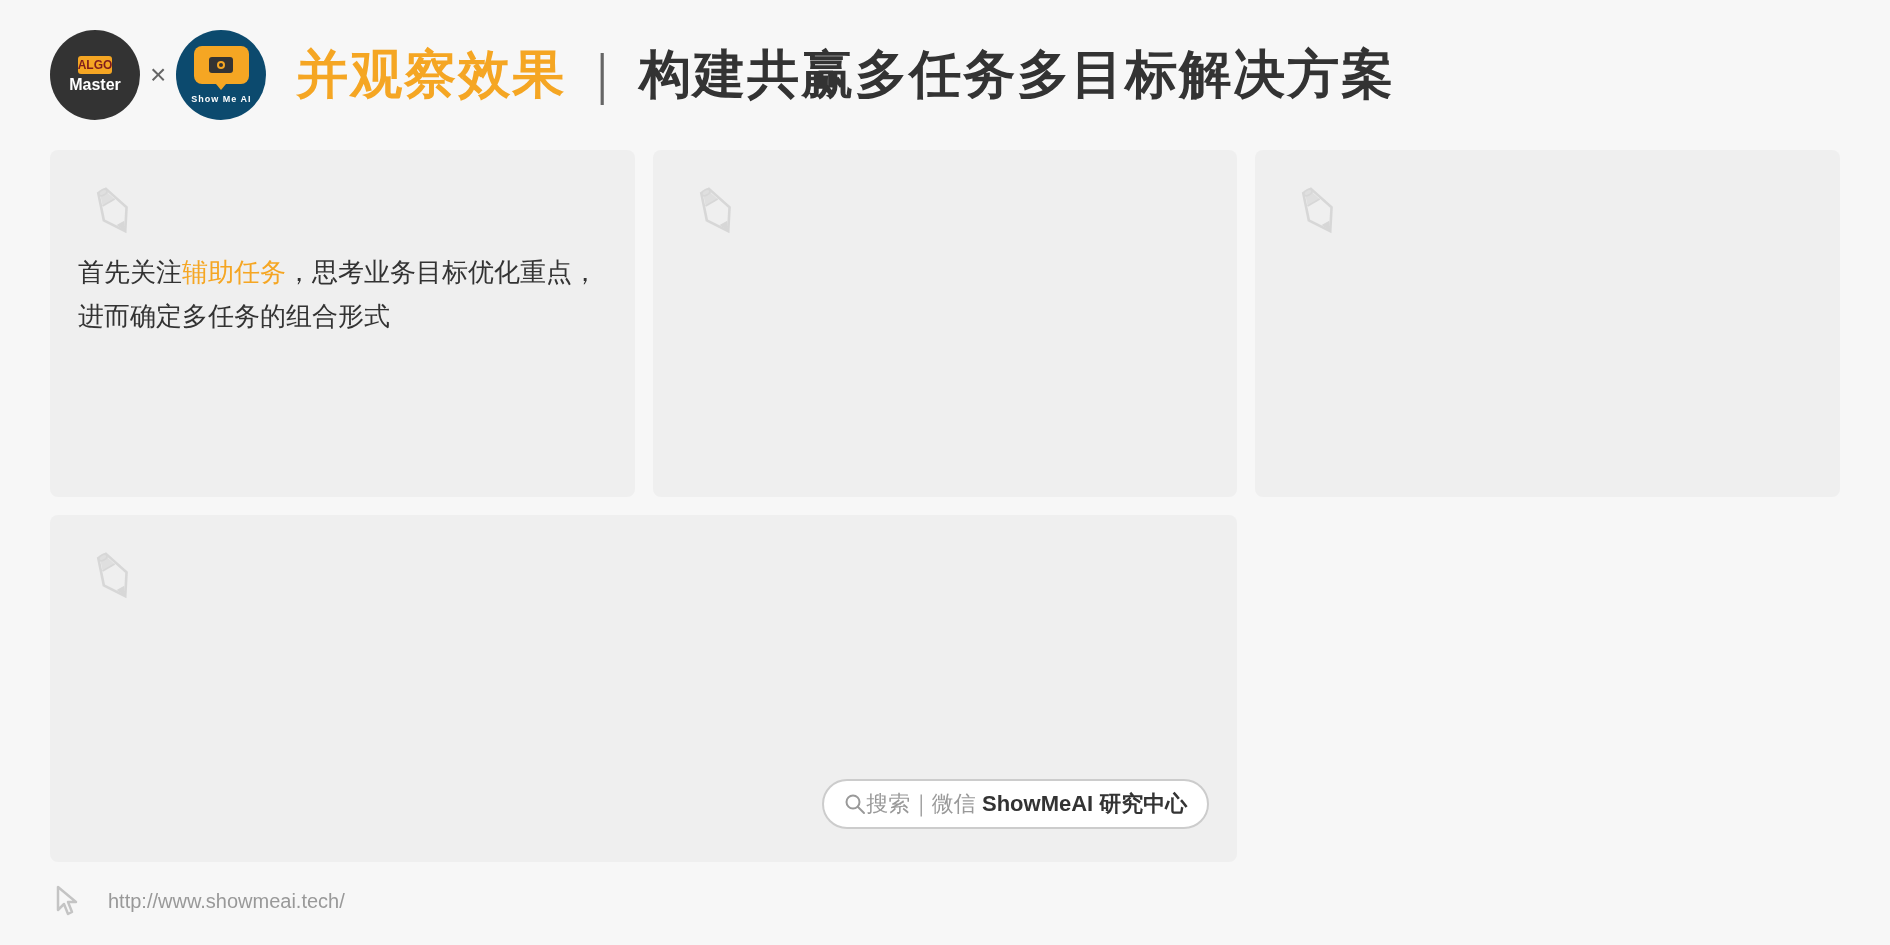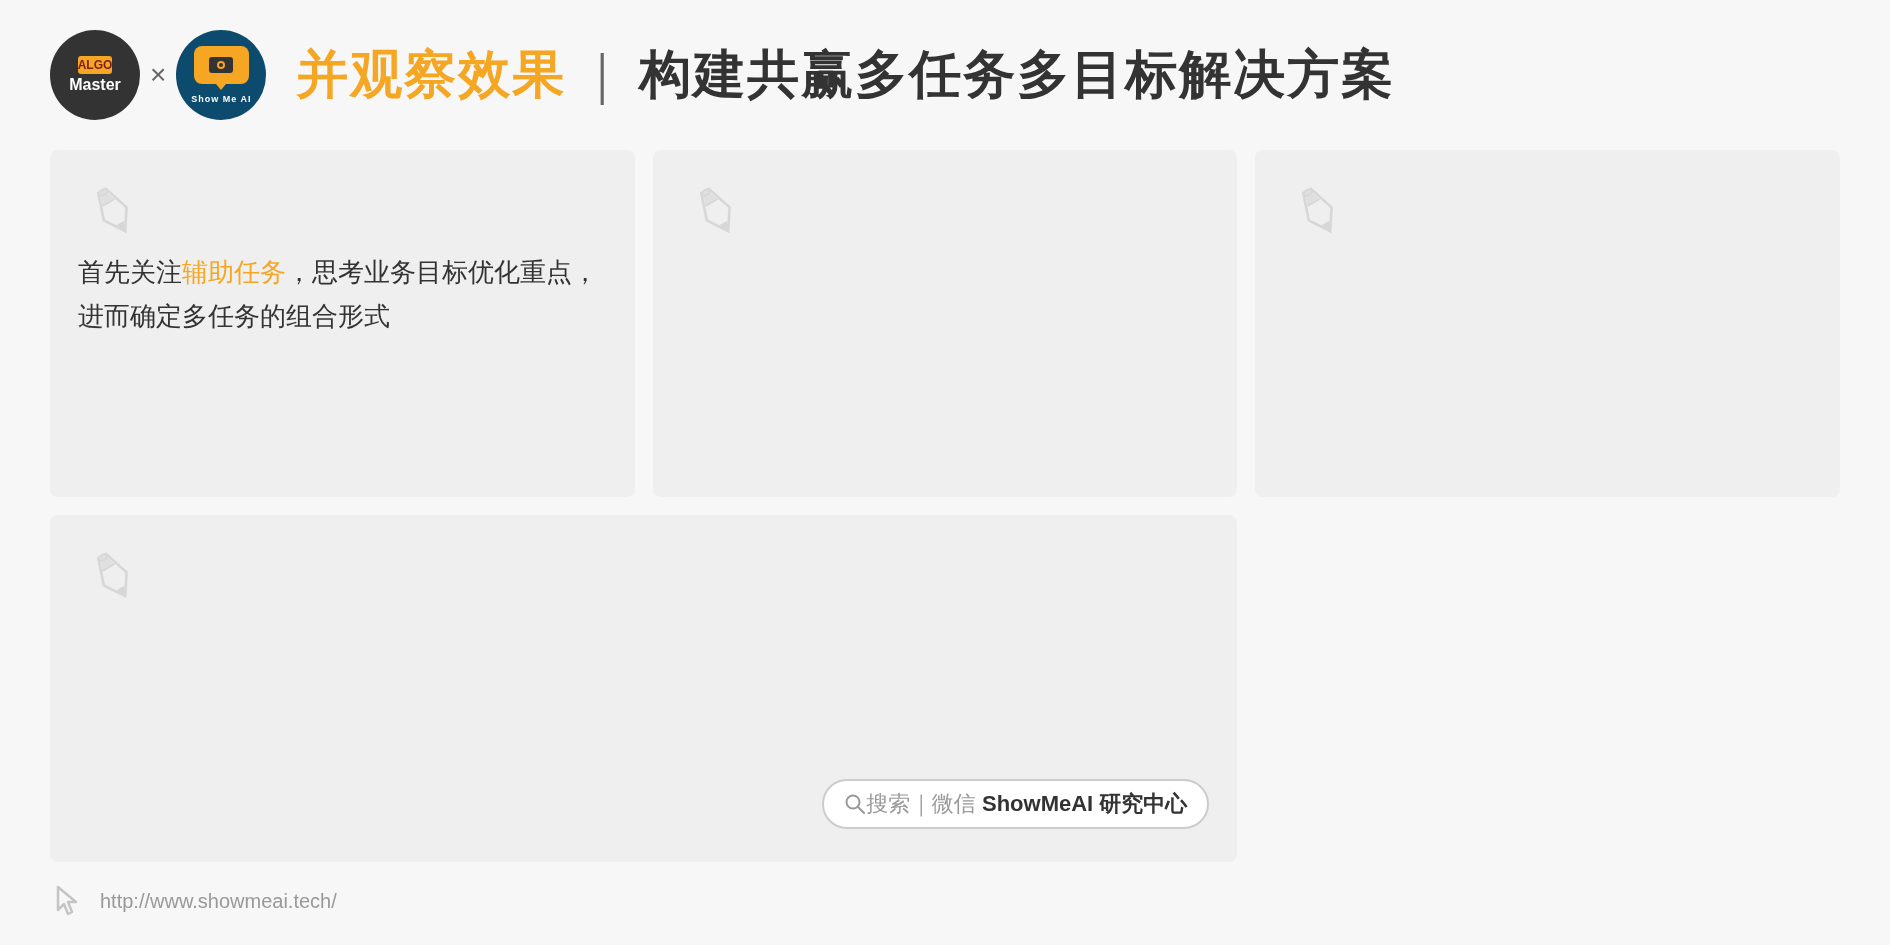--- a/index.html
+++ b/index.html
@@ -161,21 +161,21 @@
       display: flex;
       align-items: center;
       justify-content: space-between;
       margin-top: 15px;
       padding: 5px 0;
     }
 
     .footer-left {
       display: flex;
       align-items: center;
-      gap: 12px;
+      gap: 20px;
     }
 
     .footer-url {
       font-size: 20px;
       color: #999;
     }
 
     .search-box {
       display: flex;
       align-items: center;

